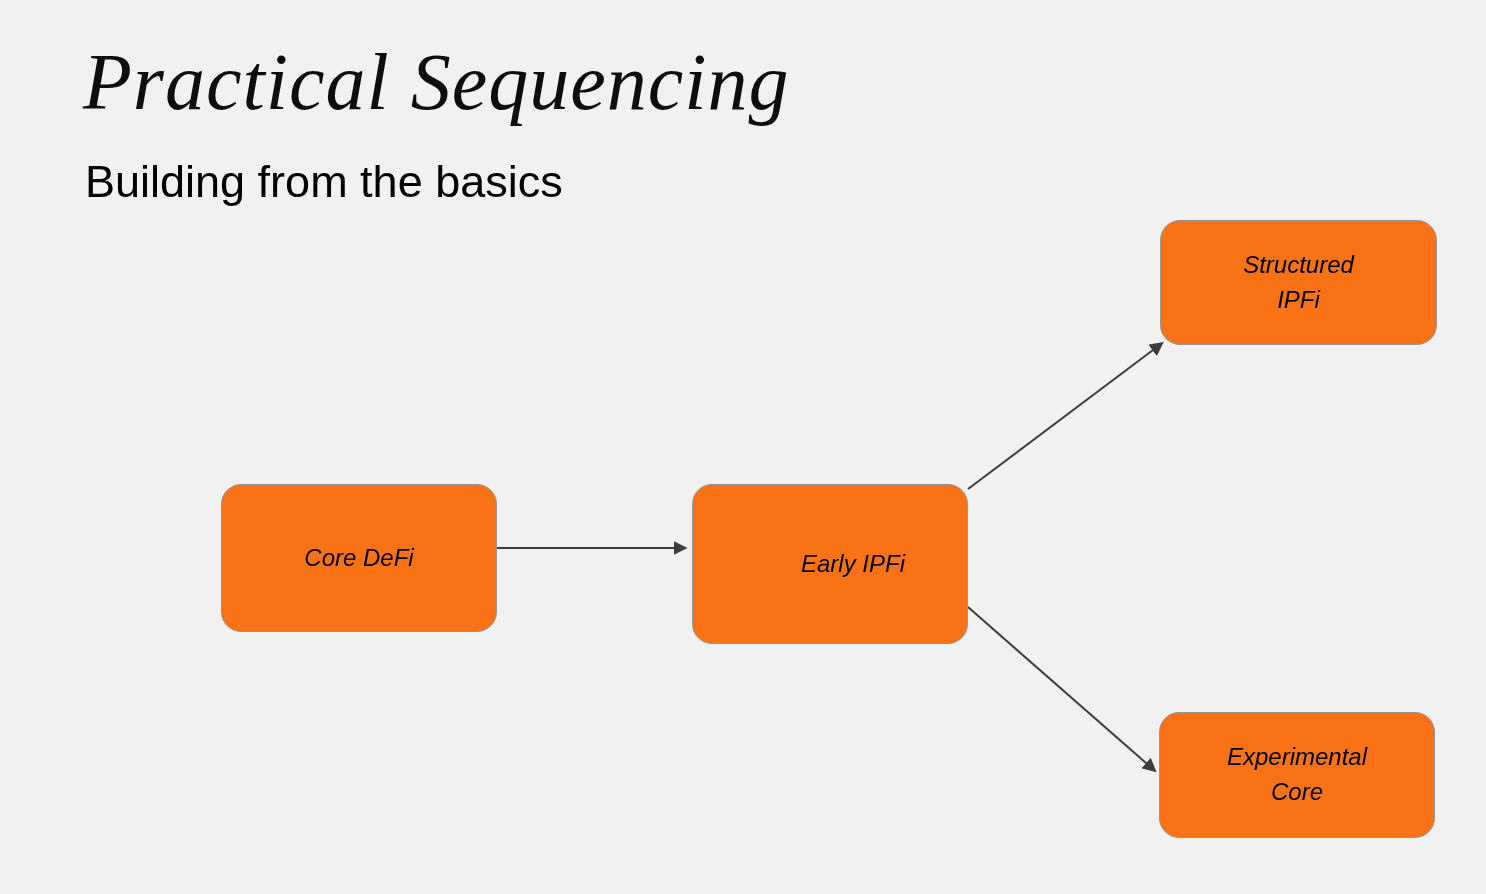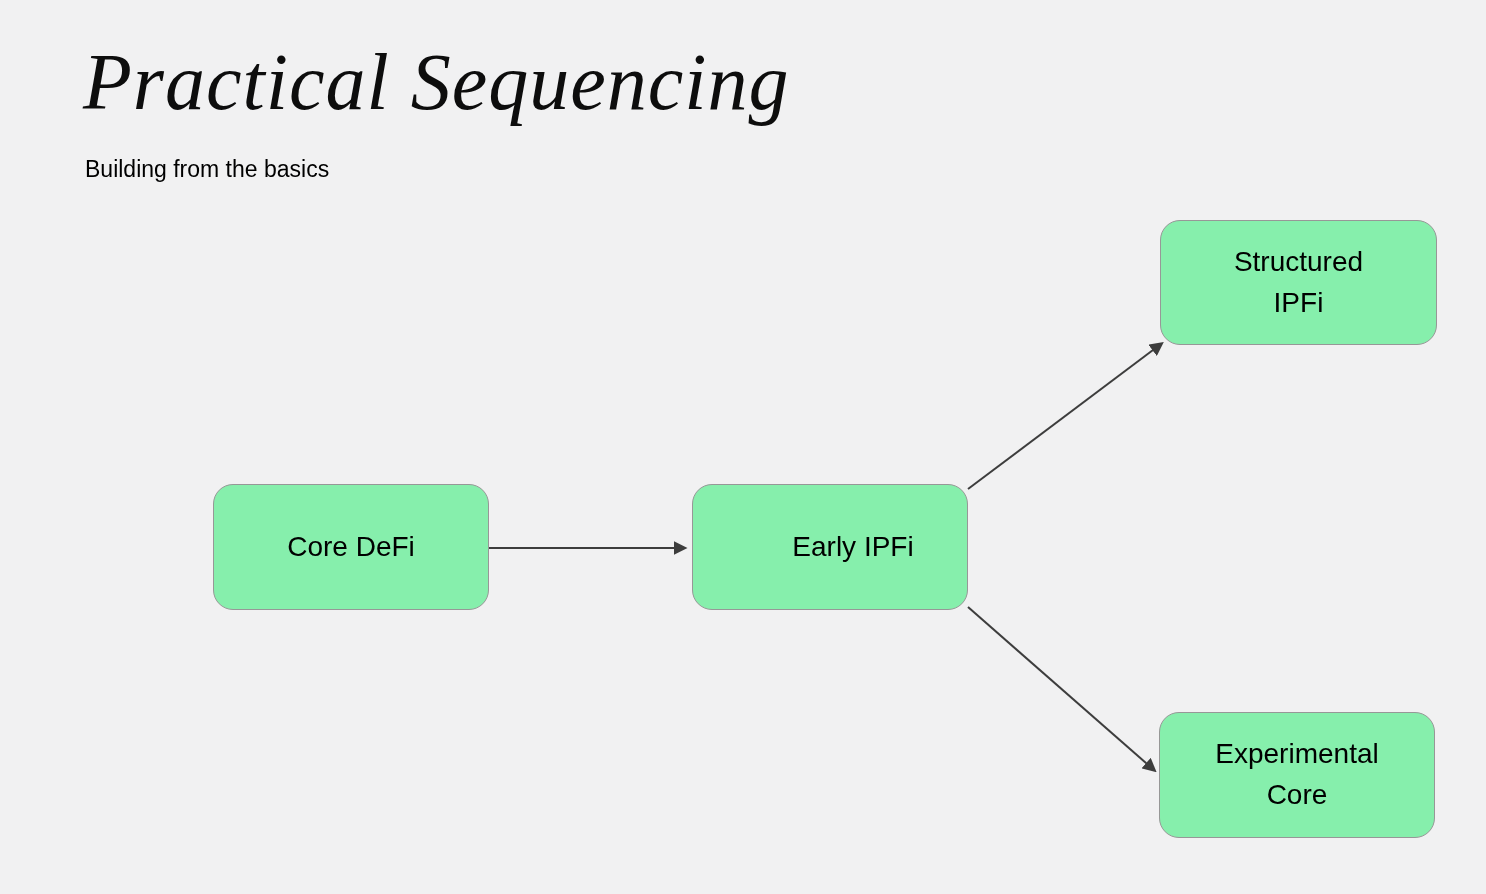--- a/index.html
+++ b/index.html
@@ -31,50 +31,51 @@
     line-height: 1.15;
     color: #0d0d0d;
     letter-spacing: 1px;
     white-space: nowrap;
   }
   .subtitle {
     position: absolute;
     left: 58px;
     top: 156px;
     margin: 0;
-    font-size: 23px;
+    font-size: 45px;
     font-weight: 400;
     color: #000;
     white-space: nowrap;
   }
   .edges-layer {
     position: absolute;
     left: 0;
     top: 0;
     width: 1486px;
     height: 894px;
     pointer-events: none;
   }
   .node {
     position: absolute;
     box-sizing: border-box;
-    background: #86efac;
+    background: #f97316;
     border: 1.5px solid #979797;
     border-radius: 20px;
     display: flex;
     align-items: center;
     justify-content: center;
     text-align: center;
-    font-size: 28px;
+    font-size: 24px;
     line-height: 1.45;
     color: #000;
     white-space: pre-line;
+    font-style: italic;
   }
-  .node-core-defi        { left: 186px;  top: 484px; width: 276px; height: 126px; }
-  .node-early-ipfi       { left: 665px;  top: 484px; width: 276px; height: 126px; padding-left: 46px; }
+  .node-core-defi        { left: 194px;  top: 484px; width: 276px; height: 148px; }
+  .node-early-ipfi       { left: 665px;  top: 484px; width: 276px; height: 160px; padding-left: 46px; }
   .node-structured-ipfi  { left: 1133px; top: 220px; width: 277px; height: 125px; }
   .node-experimental-ipfi{ left: 1132px; top: 712px; width: 276px; height: 126px; }
 </style>
 </head>
 <body>
 
 <div class="canvas">
 
   <h1 class="title">Practical Sequencing</h1>
   <p class="subtitle">Building from the basics</p>

